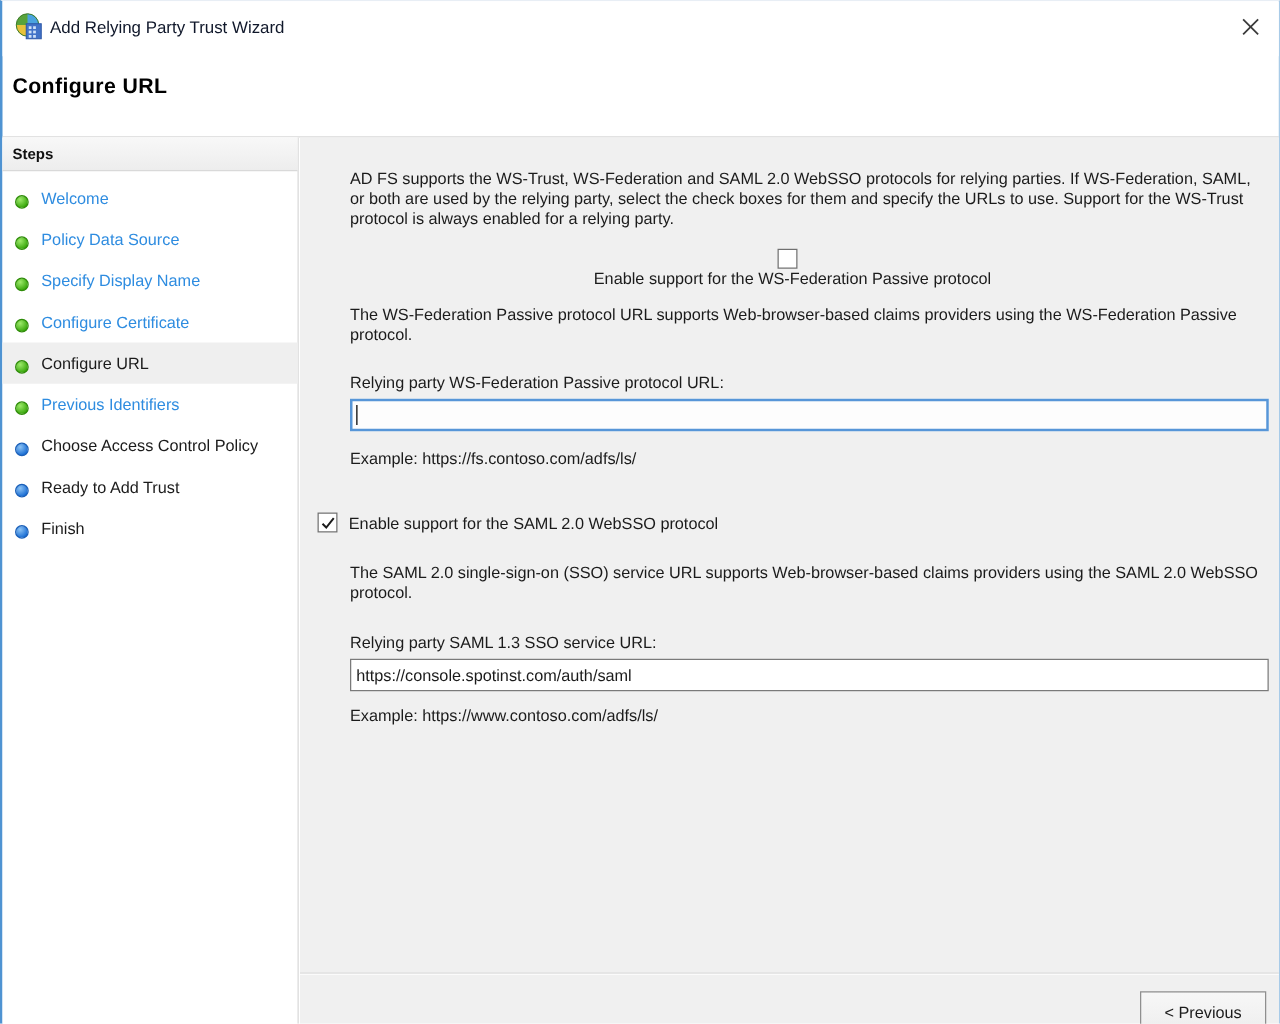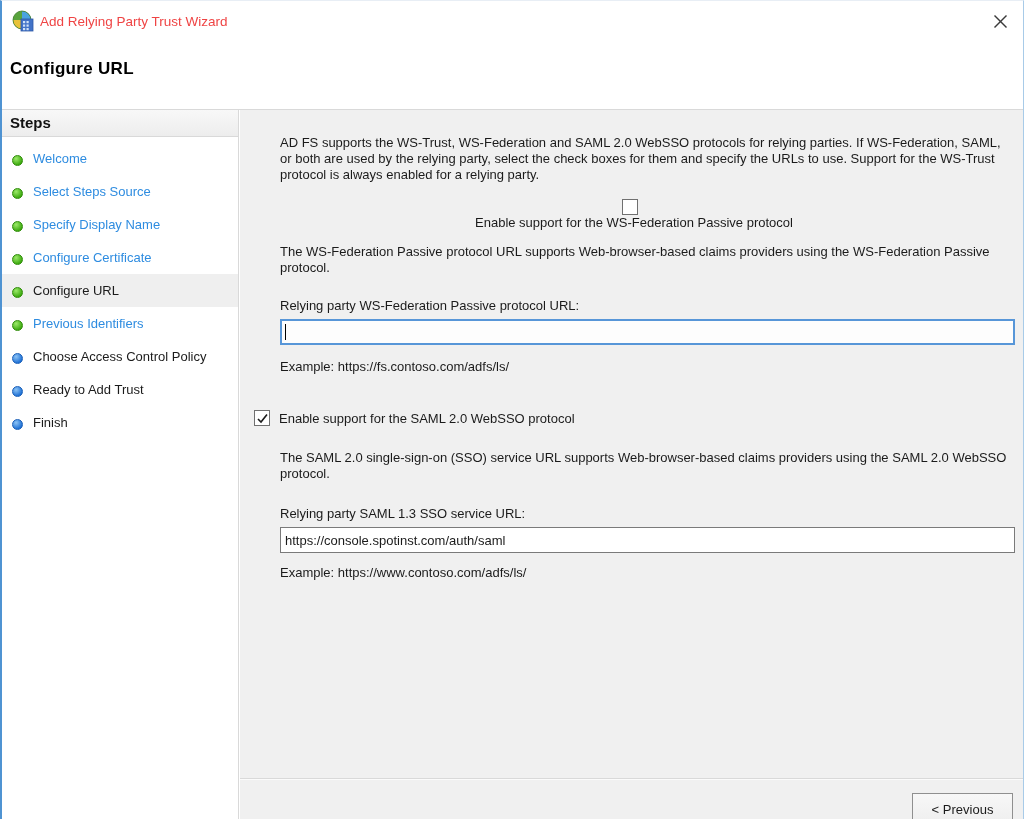--- a/index.html
+++ b/index.html
@@ -15,21 +15,21 @@
     background: #ffffff;
     border-left: 2px solid #4f93d2;
     border-right: 1px solid #a8cbe8;
     border-top: 1px solid #e8eef5;
   }
   
   .titlebar { position: absolute; top: 0; left: 0; right: 0; height: 44px; background: #ffffff; }
   .app-icon { position: absolute; left: 10px; top: 9px; width: 22px; height: 22px; }
   .title-text {
     position: absolute; left: 38px; top: 13px;
-    font-size: 13.5px; color: #ef4444; white-space: nowrap;
+    font-size: 13.5px; color: #0f172a; white-space: nowrap;
   }
   .close-btn {
     position: absolute; right: 12px; top: 9px;
     width: 22px; height: 22px;
     display: flex; align-items: center; justify-content: center;
     cursor: default;
   }
   
   .page-heading {
     position: absolute; left: 8px; top: 58px;
@@ -42,25 +42,25 @@
     border-top: 1px solid #d9d9d9;
   }
   .sidebar {
     position: absolute; left: 0; top: 0; bottom: 0; width: 237px;
     background: #ffffff; border-right: 1px solid #d9d9d9;
   }
   .steps-header {
     height: 27px; line-height: 26px;
     background: linear-gradient(#f8f8f8, #ededed);
     border-bottom: 1px solid #d9d9d9;
-    font-weight: bold; font-size: 15px; padding-left: 8px; color: #111;
+    font-weight: bold; font-size: 12px; padding-left: 8px; color: #111;
   }
   .steps-list { padding-top: 5px; }
   .step {
-    display: flex; align-items: center;
+    display: flex; align-items: flex-end;
     padding: 8px 6px 8px 10px;
     font-size: 13px; line-height: 17px;
   }
   .bullet {
     width: 11px; height: 11px; border-radius: 50%;
     margin: 3px 10px 0 0; flex: none;
   }
   .step.visited .bullet, .step.current .bullet {
     background: radial-gradient(circle at 35% 30%, #9dea6a, #3aa80d 75%);
     border: 1px solid #2f8c09;
@@ -155,21 +155,21 @@
 
     <div class="sidebar">
       <div class="steps-header">Steps</div>
       <div class="steps-list">
         <div class="step visited">
           <span class="bullet"></span>
           <span class="step-label">Welcome</span>
         </div>
         <div class="step visited">
           <span class="bullet"></span>
-          <span class="step-label">Select Steps Source</span>
+          <span class="step-label">Policy Data Source</span>
         </div>
         <div class="step visited">
           <span class="bullet"></span>
           <span class="step-label">Specify Display Name</span>
         </div>
         <div class="step visited">
           <span class="bullet"></span>
           <span class="step-label">Configure Certificate</span>
         </div>
         <div class="step current">

